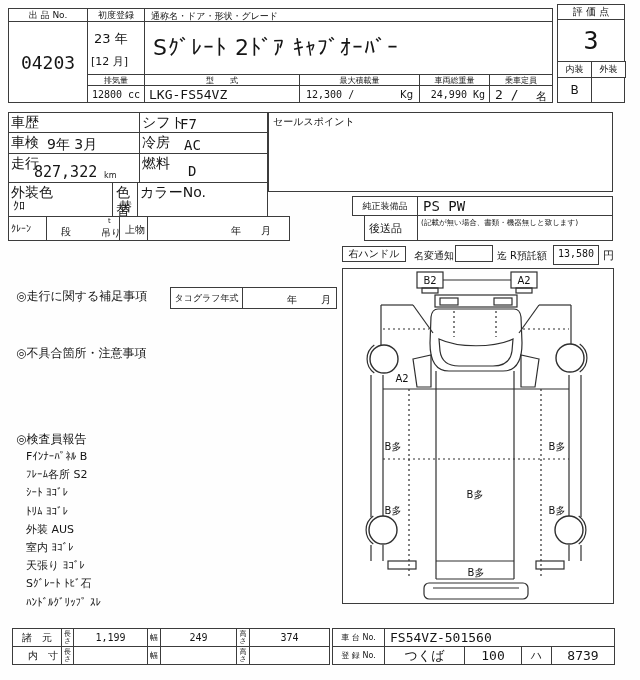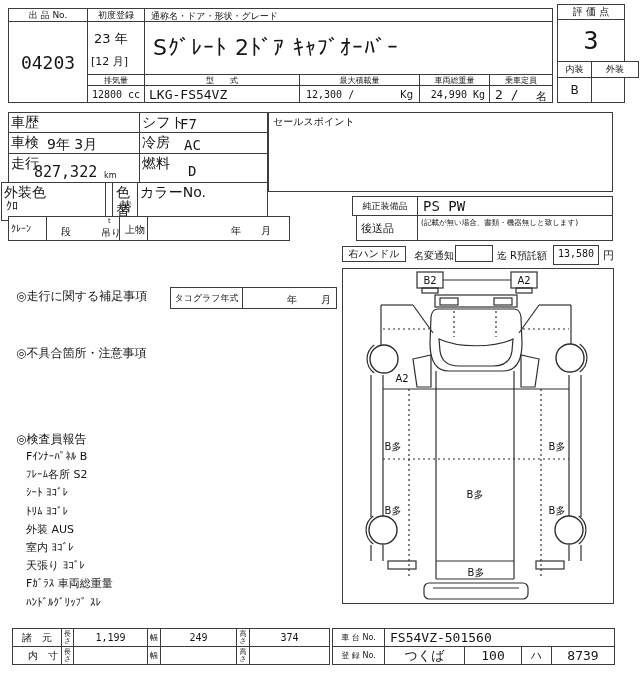--- a/index.html
+++ b/index.html
@@ -53,21 +53,21 @@
 
   <div class="b c hdr8" style="left:489px;top:74px;width:64px;height:12px;">乗車定員</div>
   <div class="b" style="left:489px;top:85px;width:64px;height:18px;">
     <span class="t mono" style="left:5px;top:1px;font-size:13px;">2 /</span>
     <span class="t" style="right:5px;top:3px;font-size:11px;">名</span>
   </div>
 
   <div class="b c" style="left:557px;top:4px;width:68px;height:16px;font-size:10px;">評 価 点</div>
   <div class="b c mono" style="left:557px;top:19px;width:68px;height:43px;font-size:25px;">3</div>
   <div class="b c hdr" style="left:557px;top:61px;width:35px;height:17px;">内装</div>
-  <div class="b c hdr" style="left:591px;top:61px;width:48px;height:17px;">外装</div>
+  <div class="b c hdr" style="left:591px;top:61px;width:35px;height:17px;">外装</div>
   <div class="b c" style="left:557px;top:77px;width:35px;height:26px;font-size:12px;">B</div>
   <div class="b c" style="left:591px;top:77px;width:34px;height:26px;font-size:12px;"></div>
 
   <div class="b" style="left:8px;top:112px;width:132px;height:21px;">
     <span class="celllbl">車歴</span>
     <span class="t val" style="left:50px;top:3px;"></span>
   </div>
   <div class="b" style="left:139px;top:112px;width:129px;height:21px;">
     <span class="celllbl">シフト</span>
     <span class="t val mono" style="left:40px;top:3px;">F7</span>
@@ -85,21 +85,21 @@
   <div class="b" style="left:8px;top:153px;width:132px;height:30px;">
     <span class="celllbl">走行</span>
     <span class="t mono" style="left:25px;top:9px;font-size:15px;">827,322</span>
     <span class="t" style="left:95px;top:17px;font-size:8px;">km</span>
   </div>
   <div class="b" style="left:139px;top:153px;width:129px;height:30px;">
     <span class="celllbl">燃料</span>
     <span class="t val mono" style="left:48px;top:9px;">D</span>
   </div>
 
-  <div class="b" style="left:1px;top:182px;width:105px;height:39px;font-family:Liberation Serif, serif;">
+  <div class="b" style="left:8px;top:182px;width:105px;height:39px;font-family:Liberation Serif, serif;">
     <span class="celllbl">外装色</span>
     <span class="t" style="left:4px;top:16px;font-size:12px;">ｸﾛ</span>
   </div>
   <div class="b" style="left:112px;top:182px;width:26px;height:35px;">
     <span class="celllbl" style="left:3px;">色替</span>
     <span class="t" style="left:6px;top:15px;font-size:13px;">替</span>
   </div>
   <div class="b" style="left:137px;top:182px;width:131px;height:35px;">
     <span class="celllbl">カラーNo.</span>
   </div>
@@ -117,21 +117,21 @@
     <span class="t" style="left:252px;top:7px;font-size:10px;">月</span>
   </div>
 
   <div class="b" style="left:268px;top:112px;width:345px;height:80px;">
     <span class="t" style="left:4px;top:2px;font-size:10px;">セールスポイント</span>
   </div>
 
   <div class="b c hdr" style="left:352px;top:196px;width:66px;height:20px;">純正装備品</div>
   <div class="b mono" style="left:417px;top:196px;width:196px;height:20px;font-size:14px;padding:1px 0 0 5px;">PS PW</div>
 
-  <div class="b" style="left:356px;top:215px;width:66px;height:26px;padding:5px 0 0 4px;font-size:11px;">後送品</div>
+  <div class="b" style="left:364px;top:215px;width:66px;height:26px;padding:5px 0 0 4px;font-size:11px;">後送品</div>
   <div class="b" style="left:417px;top:215px;width:196px;height:26px;padding:2px 0 0 3px;font-size:7.5px;">(記載が無い場合、書類・機器無しと致します)</div>
 
   <div class="b c" style="left:342px;top:246px;width:64px;height:16px;font-size:10px;">右ハンドル</div>
   <span class="t" style="left:414px;top:249px;font-size:10px;">名変通知</span>
   <div class="b" style="left:455px;top:245px;width:38px;height:17px;"></div>
   <span class="t" style="left:497px;top:249px;font-size:10px;">迄</span>
   <span class="t" style="left:510px;top:249px;font-size:10px;">R預託額</span>
   <div class="b mono" style="left:553px;top:245px;width:46px;height:17px;font-size:10px;text-align:right;padding:2px 4px 16px 0;">13,580</div>
   <span class="t" style="left:603px;top:248px;font-size:11px;">円</span>
 
@@ -230,21 +230,21 @@
 
   <div class="t" style="left:16px;top:430px;width:220px;">
     <div style="font-size:12px;line-height:18px;">◎検査員報告</div>
     <div class="insp-item">Fｲﾝﾅｰﾊﾟﾈﾙ B</div>
     <div class="insp-item">ﾌﾚｰﾑ各所 S2</div>
     <div class="insp-item">ｼｰﾄ ﾖｺﾞﾚ</div>
     <div class="insp-item">ﾄﾘﾑ ﾖｺﾞﾚ</div>
     <div class="insp-item">外装 AUS</div>
     <div class="insp-item">室内 ﾖｺﾞﾚ</div>
     <div class="insp-item">天張り ﾖｺﾞﾚ</div>
-    <div class="insp-item">Fｶﾞﾗｽ 車両総重量</div>
+    <div class="insp-item">Sｸﾞﾚｰﾄ ﾄﾋﾞ石</div>
     <div class="insp-item">ﾊﾝﾄﾞﾙｸﾞﾘｯﾌﾟ ｽﾚ</div>
   </div>
 
   <div class="b c" style="left:12px;top:628px;width:50px;height:19px;font-size:10px;">諸　元</div>
   <div class="b c" style="left:61px;top:628px;width:13px;height:19px;">
       <span class="vstack">長さ</span>
     </div>
   <div class="b c mono" style="left:73px;top:628px;width:75px;height:19px;font-size:10px;">1,199</div>
   <div class="b c" style="left:147px;top:628px;width:14px;height:19px;font-size:8px;">幅</div>
   <div class="b c mono" style="left:160px;top:628px;width:77px;height:19px;font-size:10px;">249</div>

